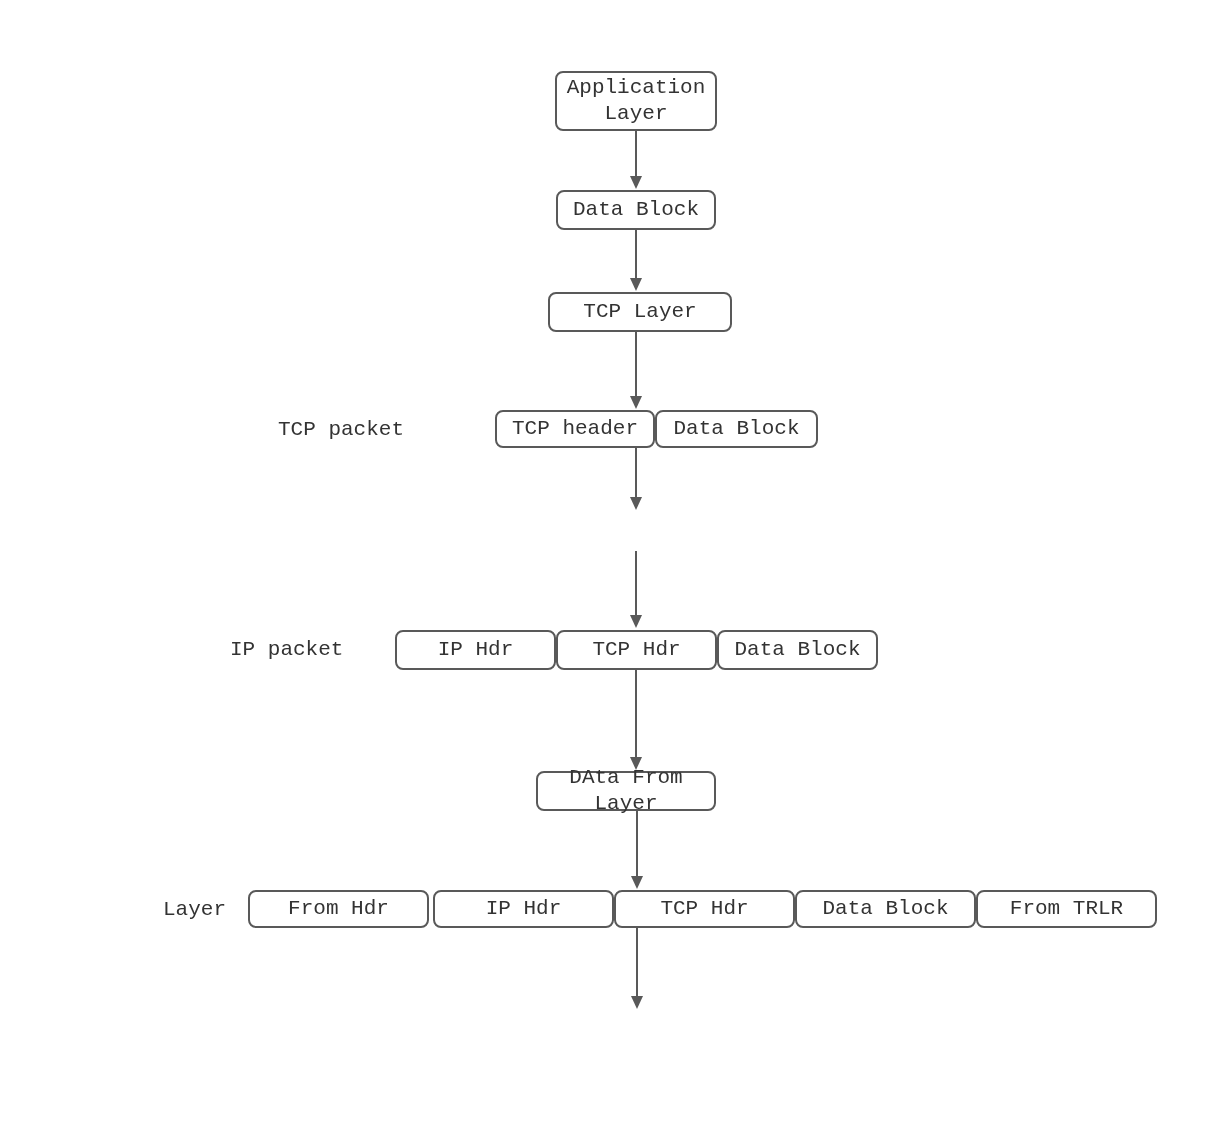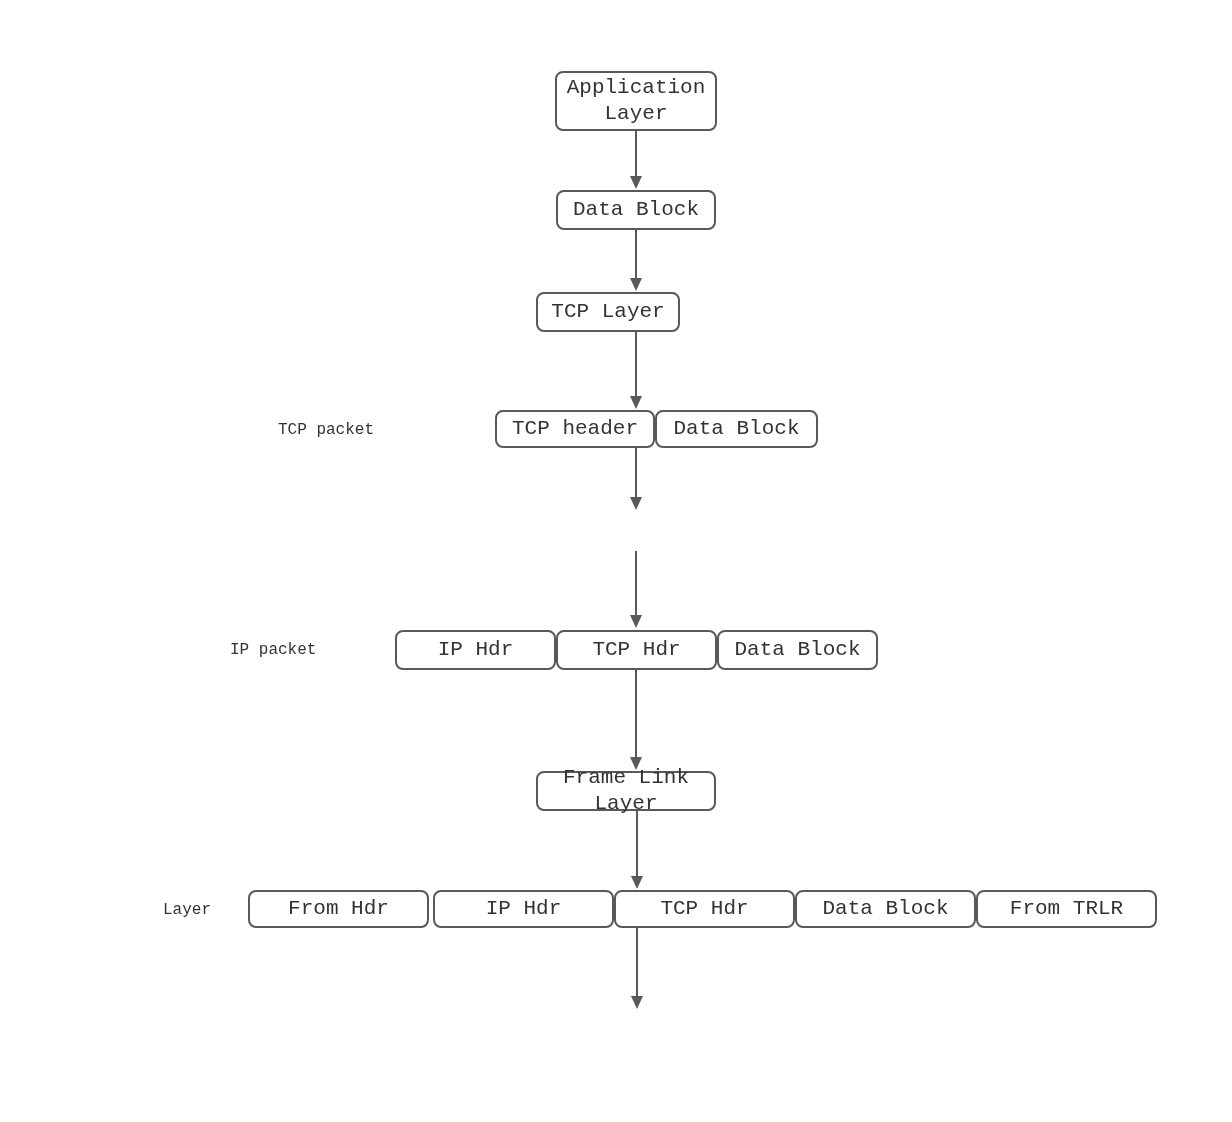--- a/index.html
+++ b/index.html
@@ -25,21 +25,21 @@
     align-items: center;
     justify-content: center;
     text-align: center;
     color: #333333;
     font-size: 21px;
     line-height: 1.25;
   }
   .side-label {
     position: absolute;
     color: #333333;
-    font-size: 16px;
+    font-size: 21px;
     line-height: 24px;
     white-space: nowrap;
   }
   .arrow {
     position: absolute;
     width: 2px;
     background: #595959;
   }
   .arrow::after {
     content: "";
@@ -56,33 +56,33 @@
 </style>
 </head>
 <body>
 
 <div id="canvas">
 
   <div class="node" style="left:555px; top:71px; width:162px; height:60px; padding:0 6px;">Application Layer</div>
 
   <div class="node" style="left:556px; top:190px; width:160px; height:40px;">Data Block</div>
 
-  <div class="node" style="left:536px; top:292px; width:144px; height:40px;">TCP Layer</div>
+  <div class="node" style="left:548px; top:292px; width:184px; height:40px;">TCP Layer</div>
 
   <div class="side-label" style="left:278px; top:418px;">TCP packet</div>
   <div class="node" style="left:495px; top:410px; width:160px; height:38px;text-align:right;">TCP header</div>
   <div class="node" style="left:655px; top:410px; width:163px; height:38px;">Data Block</div>
 
 
   <div class="side-label" style="left:230px; top:638px;">IP packet</div>
   <div class="node" style="left:395px; top:630px; width:161px; height:40px;">IP Hdr</div>
   <div class="node" style="left:556px; top:630px; width:161px; height:40px;">TCP Hdr</div>
   <div class="node" style="left:717px; top:630px; width:161px; height:40px;">Data Block</div>
 
-  <div class="node" style="left:536px; top:771px; width:180px; height:40px;">Frame Link Layer</div>
+  <div class="node" style="left:536px; top:771px; width:180px; height:40px;">DAta From Layer</div>
 
   <div class="side-label" style="left:163px; top:898px;">Layer</div>
   <div class="node" style="left:248px; top:890px; width:181px; height:38px;">From Hdr</div>
   <div class="node" style="left:433px; top:890px; width:181px; height:38px;">IP Hdr</div>
   <div class="node" style="left:614px; top:890px; width:181px; height:38px;">TCP Hdr</div>
   <div class="node" style="left:795px; top:890px; width:181px; height:38px;">Data Block</div>
   <div class="node" style="left:976px; top:890px; width:181px; height:38px;">From TRLR</div>
 
 
   <div class="arrow" style="left:635px; top:131px;  height:46px;"></div>

